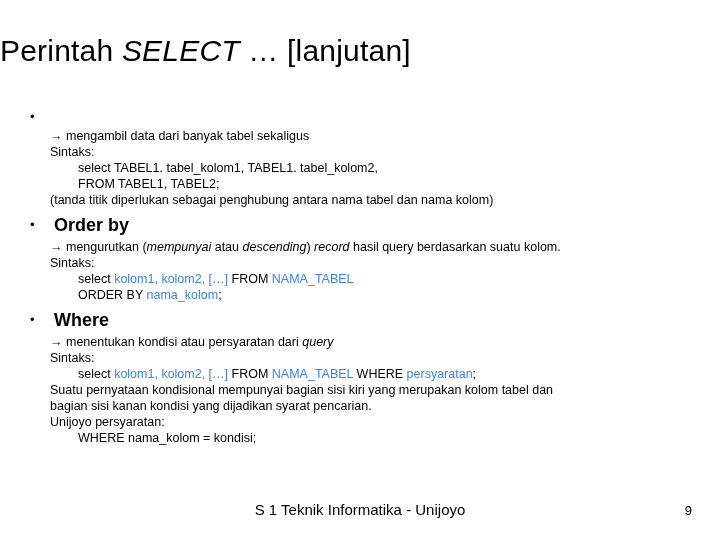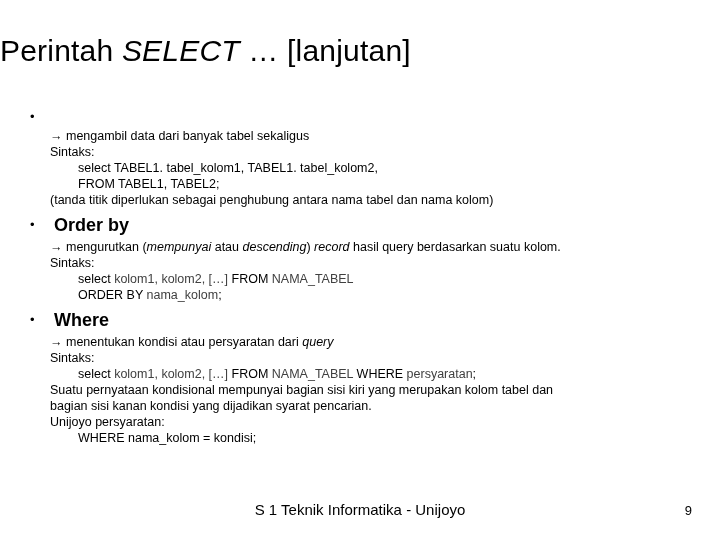--- a/index.html
+++ b/index.html
@@ -39,21 +39,21 @@
   }
   .section { margin-bottom: 6px; }
   .bullet-row { display: flex; align-items: flex-start; margin-bottom: 2px; }
   .bullet { width: 24px; flex: 0 0 24px; font-size: 13px; padding-top: 3px; }
   .sec-head { font-size: 18px; font-weight: 700; }
   .sub { margin-left: 20px; }
   .arrow-line { }
   .syntax-label { }
   .code-indent { margin-left: 28px; font-weight: 400; }
   .line { }
-  .green { color: #404040; }
+  .green { color: #3b82f6; }
   .footer {
     position: absolute;
     bottom: 22px;
     left: 0;
     width: 720px;
     text-align: center;
     font-size: 15px;
   }
   .pagenum {
     position: absolute;

